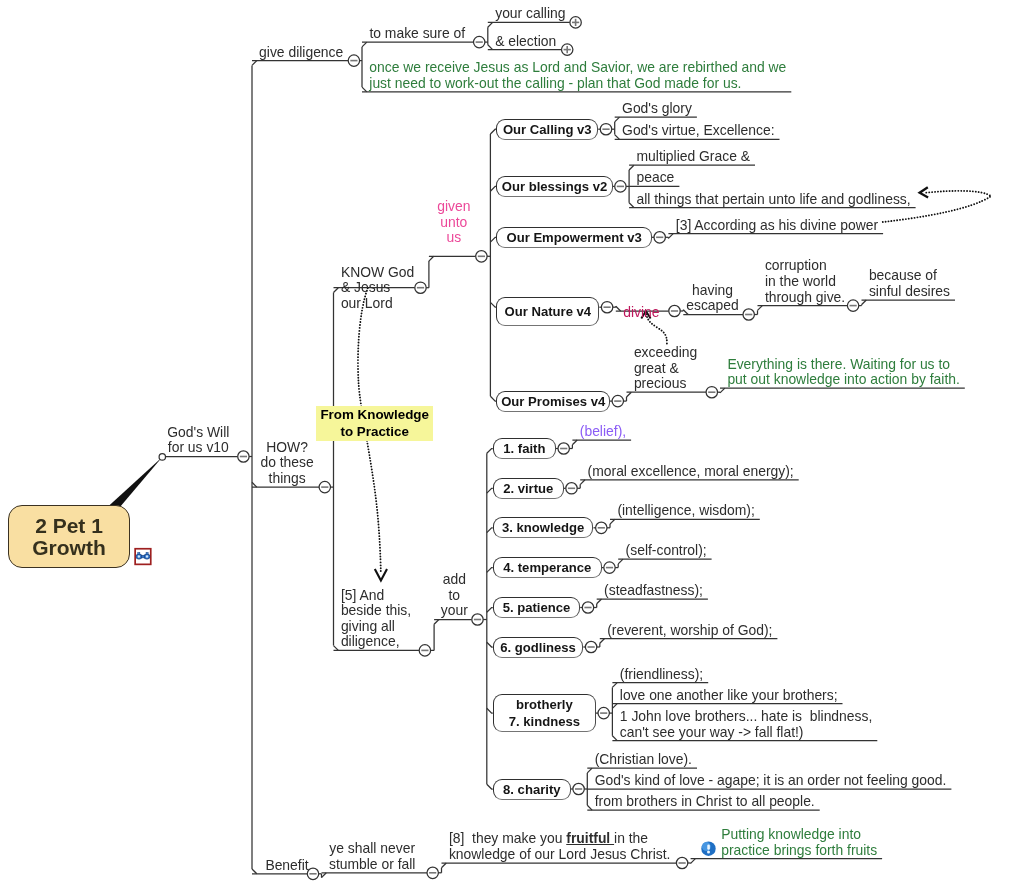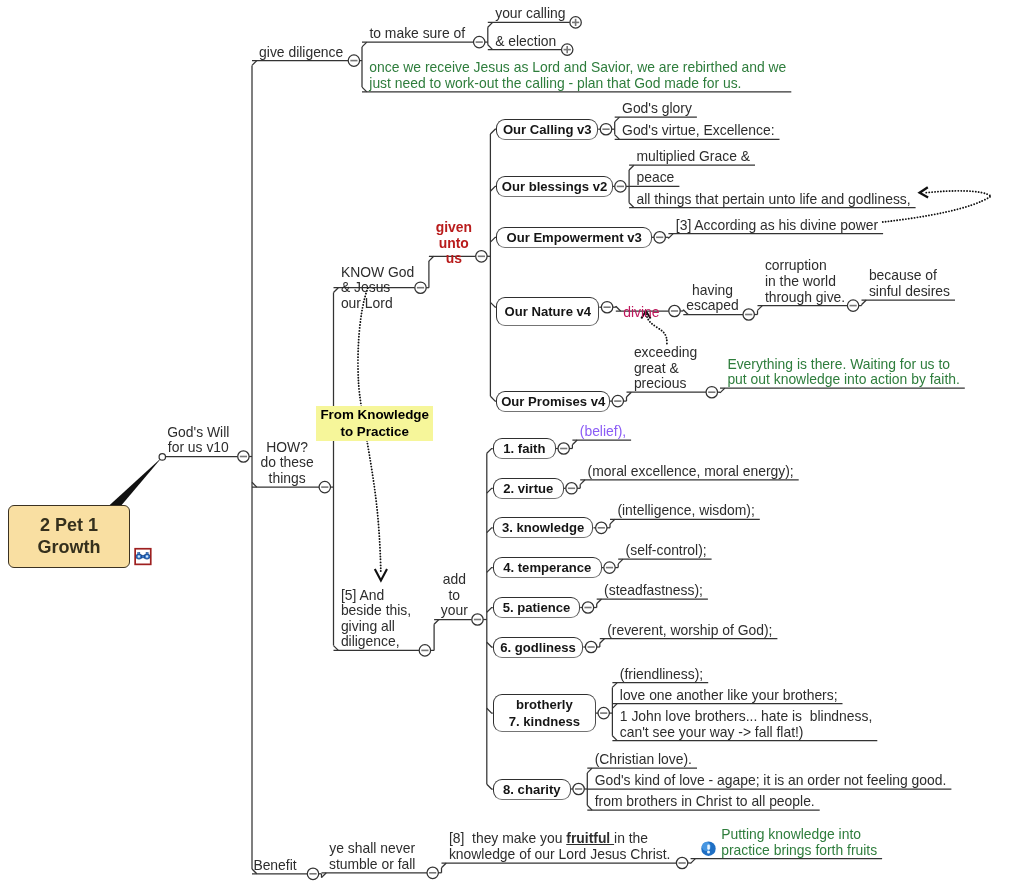--- a/index.html
+++ b/index.html
@@ -6,22 +6,22 @@
   html,body{margin:0;padding:0;}
   body{width:1024px;height:885px;background:#ffffff;overflow:hidden;position:relative;
        font-family:"Liberation Sans",sans-serif;}
   #stage{position:absolute;left:0;top:0;width:1024px;height:885px;}
   svg#links{position:absolute;left:0;top:0;width:1024px;height:885px;pointer-events:none;}
   .nd{position:absolute;white-space:pre;font-size:13.9px;line-height:15.6px;color:#2d2d2d;}
   .nd.box{font-weight:bold;color:#151515;font-size:13.1px;background:#fff;
           border:1.3px solid #2f2f2f;border-bottom-color:#747474;border-right-color:#4a4a4a;
           border-radius:9px;box-sizing:border-box;display:flex;
           flex-direction:column;align-items:center;justify-content:center;line-height:17px;}
-  .nd.root{font-weight:bold;font-size:18px;line-height:21.8px;color:#35301d;
-           border:1.6px solid #3b3222;border-radius:6px;background:#f9dfa2;
+  .nd.root{font-weight:bold;font-size:21px;line-height:21.8px;color:#35301d;
+           border:1.6px solid #3b3222;border-radius:14px;background:#f9dfa2;
            box-sizing:border-box;display:flex;flex-direction:column;
            align-items:center;justify-content:center;}
   .nd.hl{font-weight:bold;color:#000;background:#f6f69a;text-align:center;}
   .nd.ctr{text-align:center;}
 </style>
 </head>
 <body>
 
 <div id="stage">
   <svg id="links" width="1024" height="885" viewBox="0 0 1024 885">
@@ -337,21 +337,21 @@
     </svg>
 <div class="nd root" style="left: 8px; top: 505px; width: 122px; height: 63px;"><div>2 Pet 1</div><div>Growth</div></div>
     <div class="nd ctr" style="color: rgb(45, 45, 45); left: 157.3px; top: 424.9px; width: 82px;"><div>God's Will</div><div>for us v10</div></div>
     <div class="nd ctr" style="color: rgb(45, 45, 45); left: 253.2px; top: 44.6px; width: 96px;"><div>give diligence</div></div>
     <div class="nd" style="color: rgb(45, 45, 45); left: 369.4px; top: 26.1px;"><div>to make sure of</div></div>
     <div class="nd" style="color: rgb(45, 45, 45); left: 495.2px; top: 6.4px;"><div>your calling</div></div>
     <div class="nd" style="color: rgb(45, 45, 45); left: 495.2px; top: 33.6px;"><div>&amp; election</div></div>
     <div class="nd" style="color: rgb(46, 125, 60); left: 369.3px; top: 60.3px;"><div>once we receive Jesus as Lord and Savior, we are rebirthed and we</div><div>just need to work-out the calling - plan that God made for us.</div></div>
     <div class="nd ctr" style="color: rgb(45, 45, 45); left: 252.1px; top: 439.9px; width: 70px;"><div>HOW?</div><div>do these</div><div>things</div></div>
     <div class="nd" style="color: rgb(45, 45, 45); left: 340.9px; top: 240.5px; margin-top: 24px;"><div>KNOW God</div><div>&amp; Jesus</div><div>our Lord</div></div>
-    <div class="nd ctr" style="color: #b91c1c; left: 428.8px; top: 220px; width: 50px; font-weight: bold;"><div>given</div><div>unto</div><div>us</div></div>
+    <div class="nd ctr" style="color: #ec4899; left: 428.8px; top: 199px; width: 50px;"><div>given</div><div>unto</div><div>us</div></div>
     <div class="nd box" style="left: 496.4px; top: 118.7px; width: 101.8px; height: 21px;"><div>Our Calling v3</div></div>
     <div class="nd" style="color: rgb(45, 45, 45); left: 622.1px; top: 101.1px;"><div>God's glory</div></div>
     <div class="nd" style="color: rgb(45, 45, 45); left: 622.1px; top: 123.4px;"><div>God's virtue, Excellence:</div></div>
     <div class="nd box" style="left: 496.4px; top: 175.9px; width: 116.2px; height: 21px;"><div>Our blessings v2</div></div>
     <div class="nd" style="color: rgb(45, 45, 45); left: 636.5px; top: 149.2px;"><div>multiplied Grace &amp;</div></div>
     <div class="nd" style="color: rgb(45, 45, 45); left: 636.5px; top: 170.4px;"><div>peace</div></div>
     <div class="nd" style="color: rgb(45, 45, 45); left: 636.5px; top: 191.5px;"><div>all things that pertain unto life and godliness,</div></div>
     <div class="nd box" style="left: 496.4px; top: 226.8px; width: 155.5px; height: 21px;"><div>Our Empowerment v3</div></div>
     <div class="nd" style="color: rgb(45, 45, 45); left: 675.8px; top: 217.6px;"><div>[3] According as his divine power</div></div>
     <div class="nd box" style="left: 496.4px; top: 296.7px; width: 102.9px; height: 29px;"><div>Our Nature v4</div></div>
@@ -377,18 +377,18 @@
     <div class="nd box" style="left: 492.8px; top: 636.5px; width: 90.5px; height: 21px;"><div>6. godliness</div></div>
     <div class="nd" style="color: rgb(45, 45, 45); left: 607.2px; top: 622.5px;"><div>(reverent, worship of God);</div></div>
     <div class="nd box" style="left: 492.8px; top: 694.4px; width: 103.1px; height: 37.4px;"><div>brotherly</div><div>7. kindness</div></div>
     <div class="nd" style="color: rgb(45, 45, 45); left: 619.8px; top: 666.6px;"><div>(friendliness);</div></div>
     <div class="nd" style="color: rgb(45, 45, 45); left: 619.8px; top: 687.6px;"><div>love one another like your brothers;</div></div>
     <div class="nd" style="color: rgb(45, 45, 45); left: 619.8px; top: 709px;"><div>1 John love brothers... hate is  blindness,</div><div>can't see your way -&gt; fall flat!)</div></div>
     <div class="nd box" style="left: 492.8px; top: 778.5px; width: 78px; height: 21px;"><div>8. charity</div></div>
     <div class="nd" style="color: rgb(45, 45, 45); left: 594.7px; top: 752.1px;"><div>(Christian love).</div></div>
     <div class="nd" style="color: rgb(45, 45, 45); left: 594.7px; top: 773.1px;"><div>God's kind of love - agape; it is an order not feeling good.</div></div>
     <div class="nd" style="color: rgb(45, 45, 45); left: 594.7px; top: 794.1px;"><div>from brothers in Christ to all people.</div></div>
-    <div class="nd ctr" style="color: rgb(45, 45, 45); left: 244px; top: 857.8px; width: 62px;"><div>Benefit</div></div>
+    <div class="nd ctr" style="color: rgb(45, 45, 45); left: 256px; top: 857.8px; width: 62px;"><div>Benefit</div></div>
     <div class="nd ctr" style="color: rgb(45, 45, 45); left: 321.2px; top: 841.2px; width: 102px;"><div>ye shall never</div><div>stumble or fall</div></div>
     <div class="nd" style="color: rgb(45, 45, 45); left: 448.9px; top: 831.4px;"><div>[8]  they make you <b style="font-weight:bold;text-decoration:underline">fruitful </b>in the</div><div>knowledge of our Lord Jesus Christ.</div></div>
     <div class="nd hl" style="left: 316.3px; top: 405.8px; width: 116.8px; height: 35px; display: flex; flex-direction: column; align-items: center; justify-content: center; font-size: 13.4px; line-height: 17.4px;"><div>From Knowledge</div><div>to Practice</div></div>
     <div class="nd" style="color: rgb(46, 125, 60); left: 721.2px; top: 827px;"><div>Putting knowledge into</div><div>practice brings forth fruits</div></div>
   </div>
 
 </body></html>

